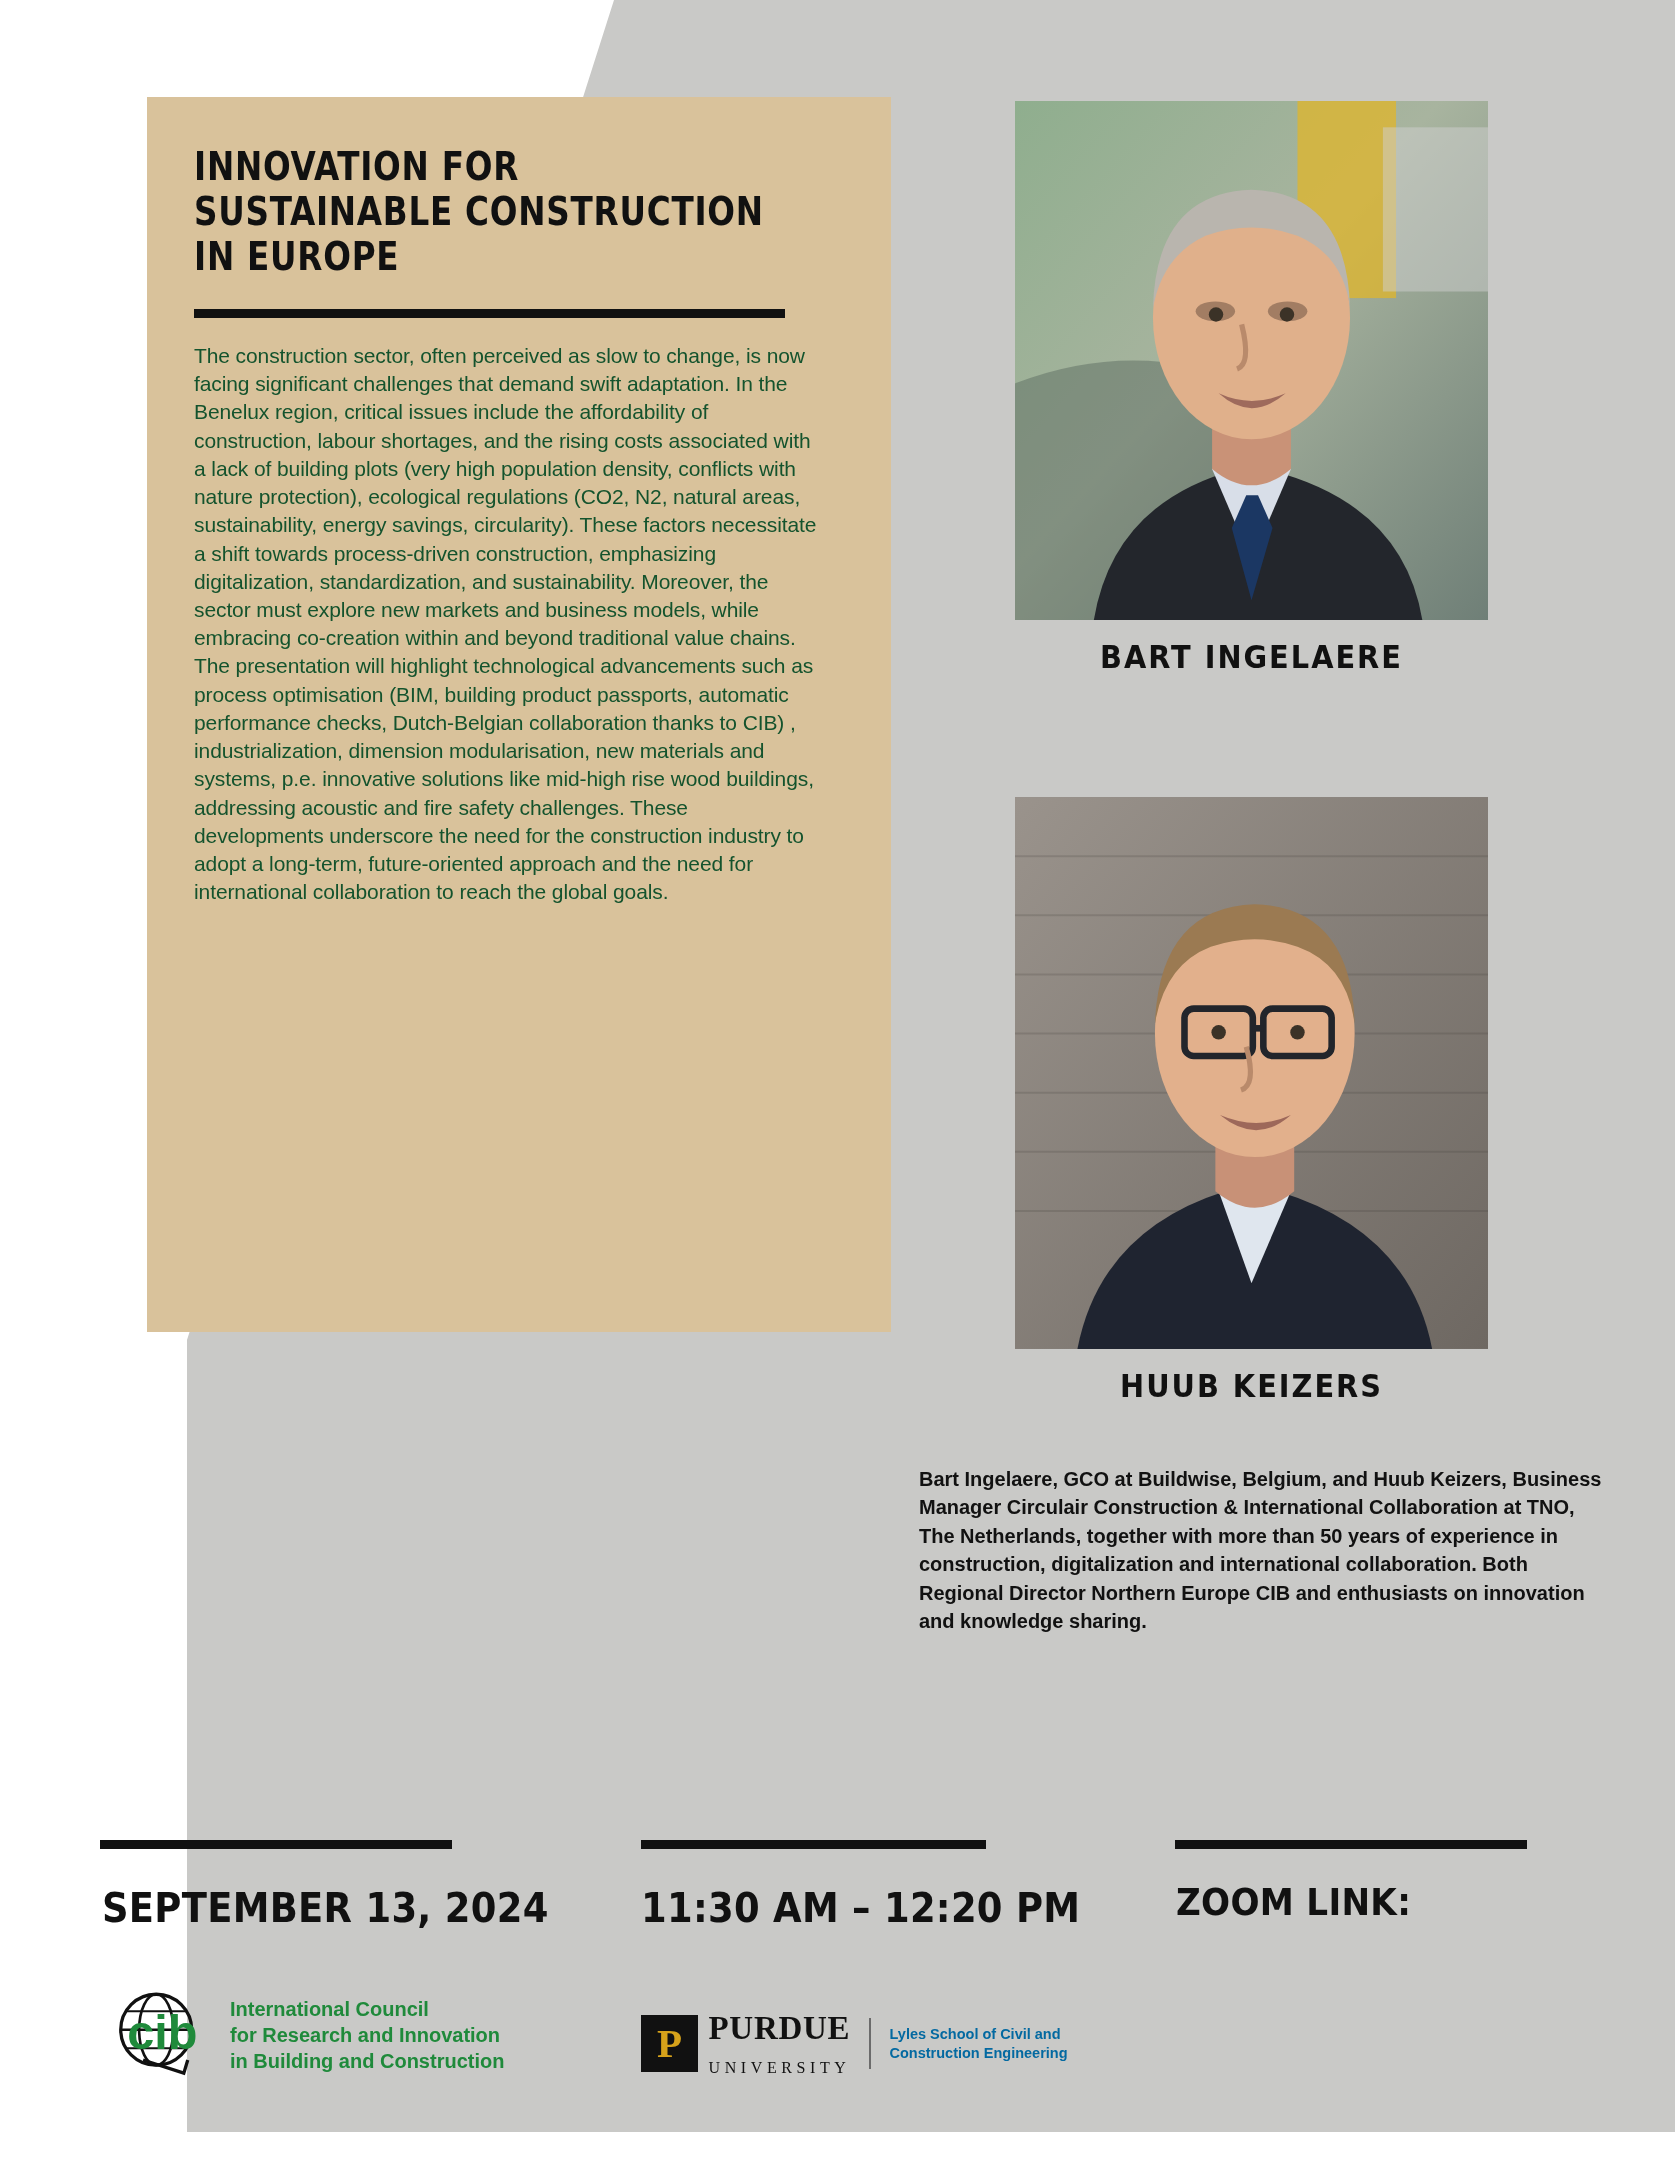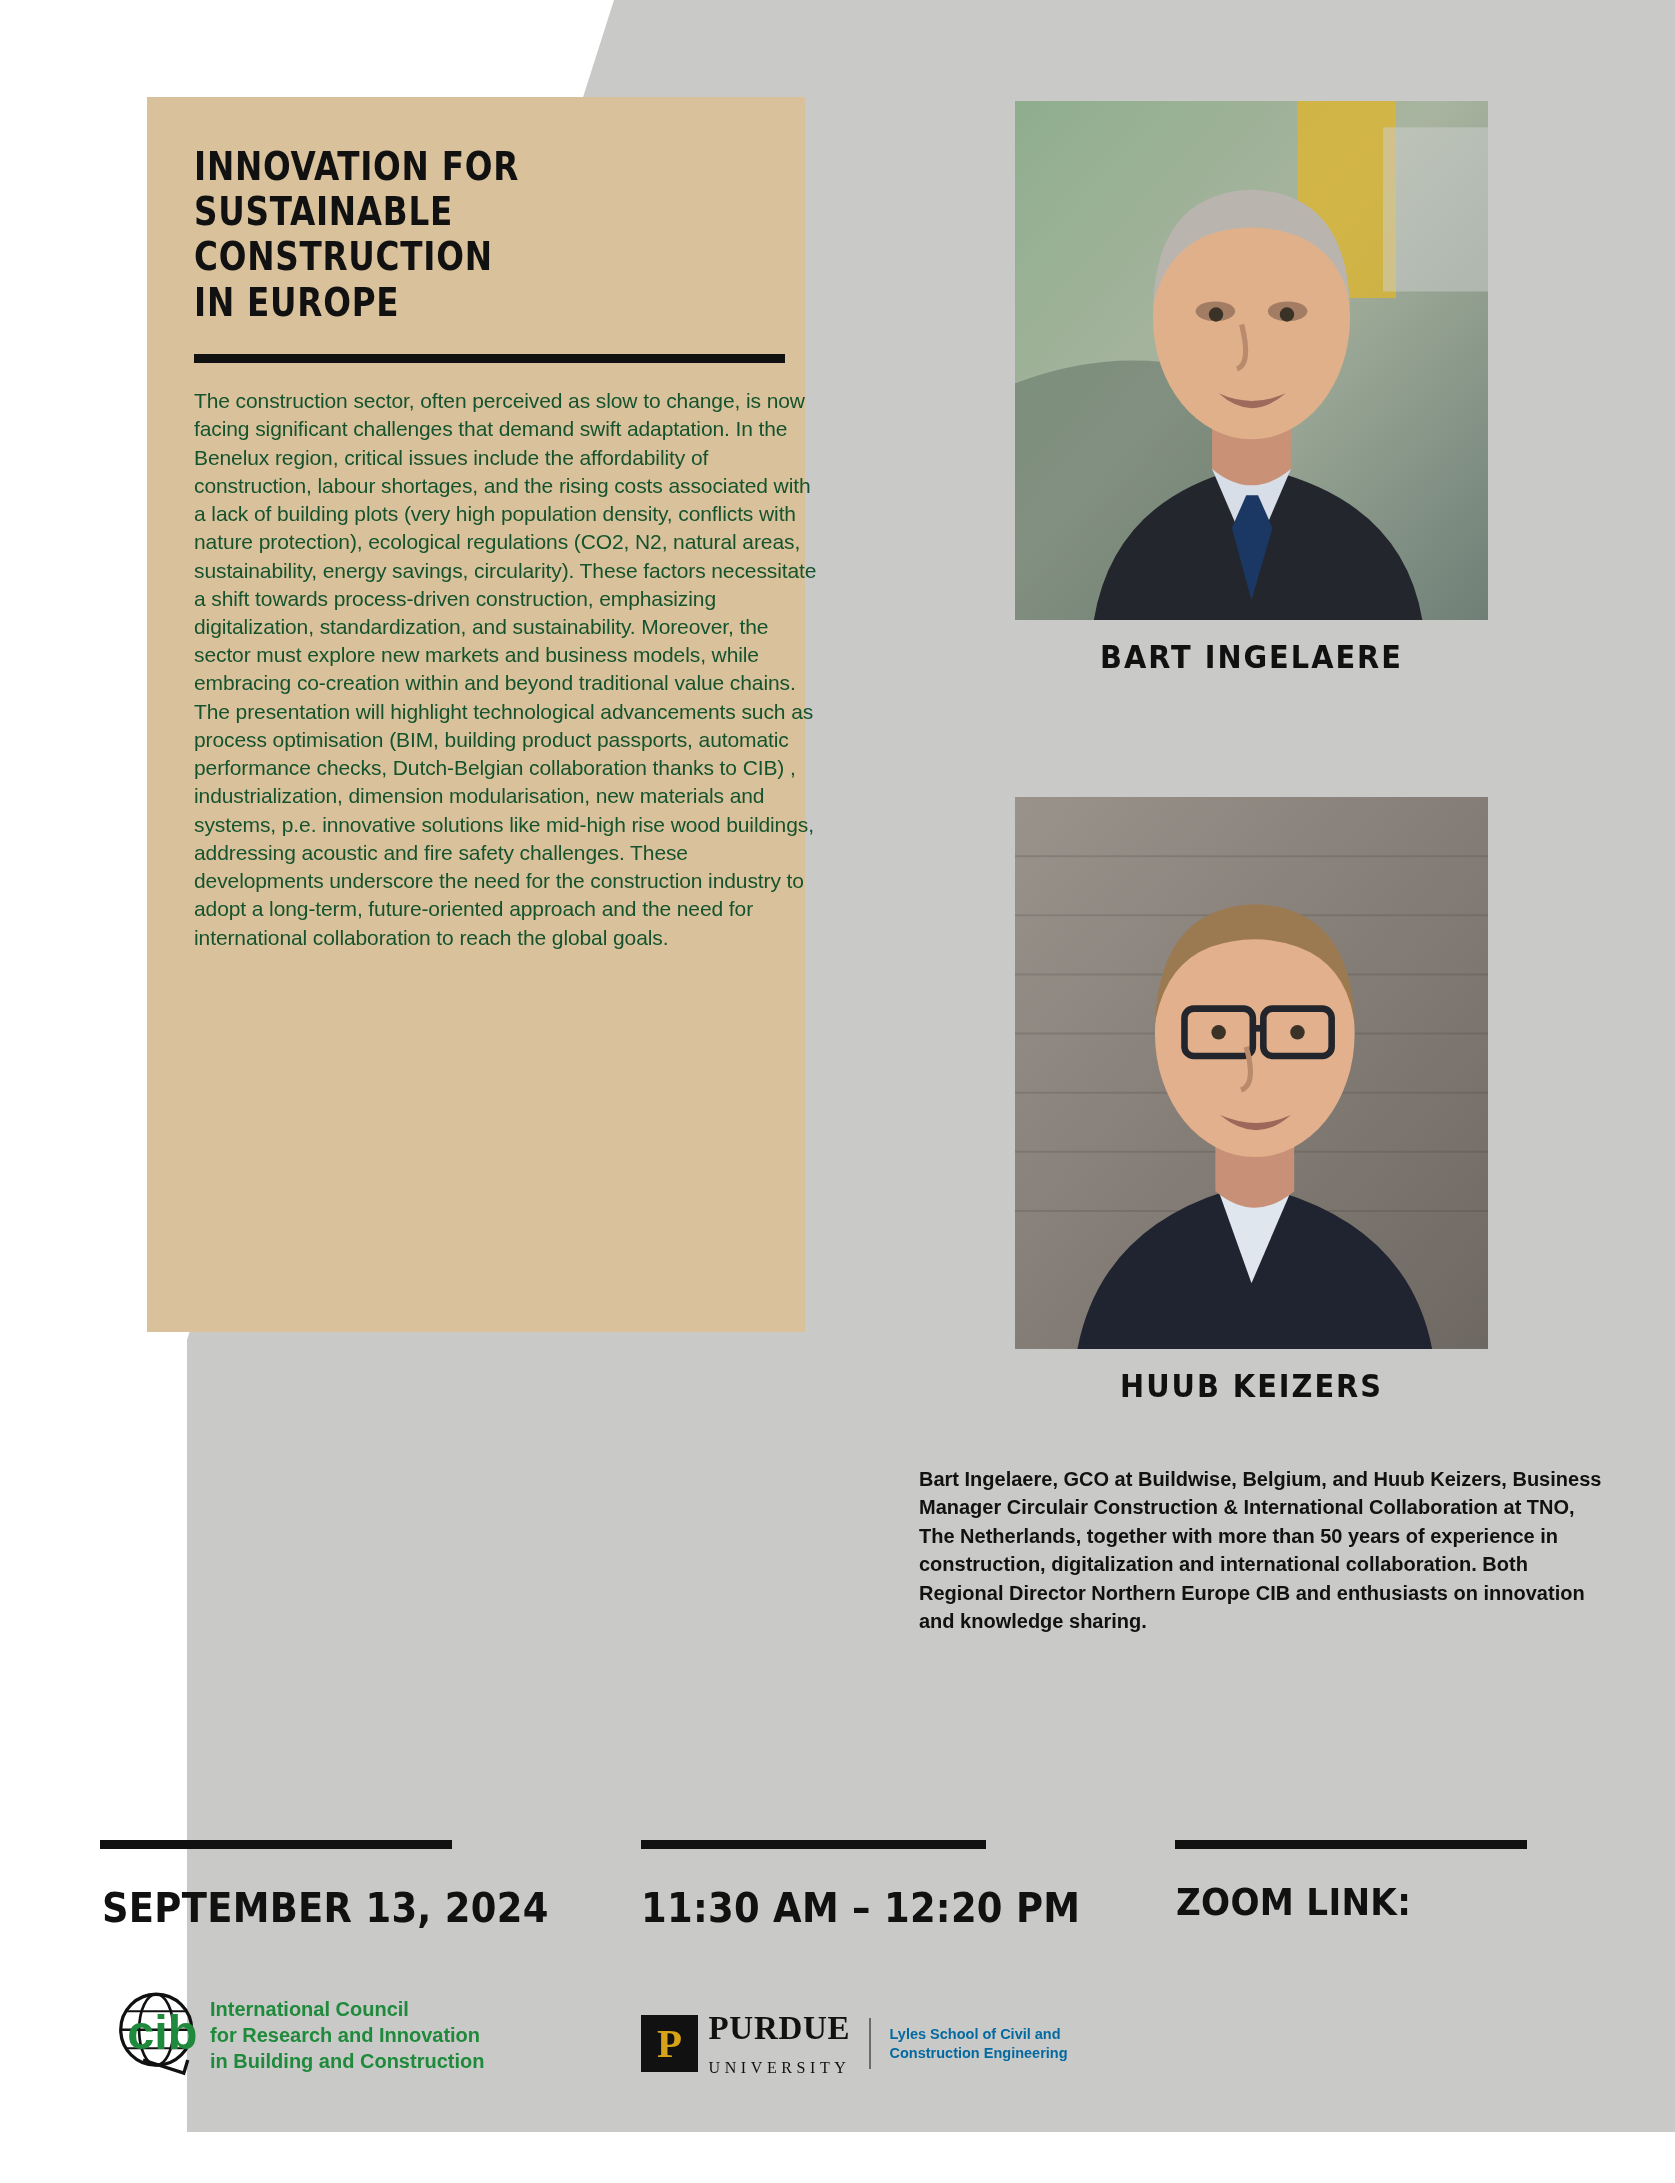--- a/index.html
+++ b/index.html
@@ -31,21 +31,21 @@
     width: 1675px; height: 51px;
     background: #ffffff;
     z-index: 1;
   }
 
   
   .tan-panel {
     position: absolute;
     left: 147px;
     top: 97px;
-    width: 658px;
+    width: 744px;
     height: 1235px;
     background: #d9c29b;
     z-index: 2;
     box-sizing: border-box;
     padding: 47px 51px 0 47px;
   }
   .poster-title {
     font-family: "DejaVu Sans Condensed", "Liberation Sans Narrow", "Liberation Sans", sans-serif;
     font-weight: 700;
     font-size: 39px;
@@ -150,21 +150,21 @@
   }
 
   
   .cib-logo {
     position: absolute;
     left: 110px;
     top: 1989px;
     z-index: 3;
     display: flex;
     align-items: center;
-    gap: 1px;
+    gap: 21px;
   }
   .cib-text {
     font-size: 20px;
     font-weight: 700;
     line-height: 1.3;
     color: #1f8a3b;
   }
   
   .purdue-logo {
     position: absolute;

